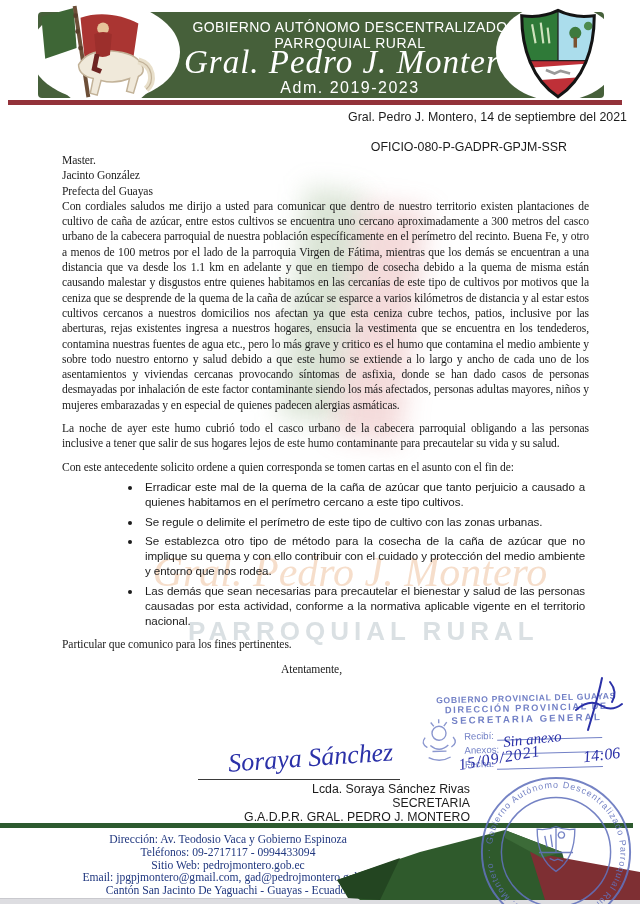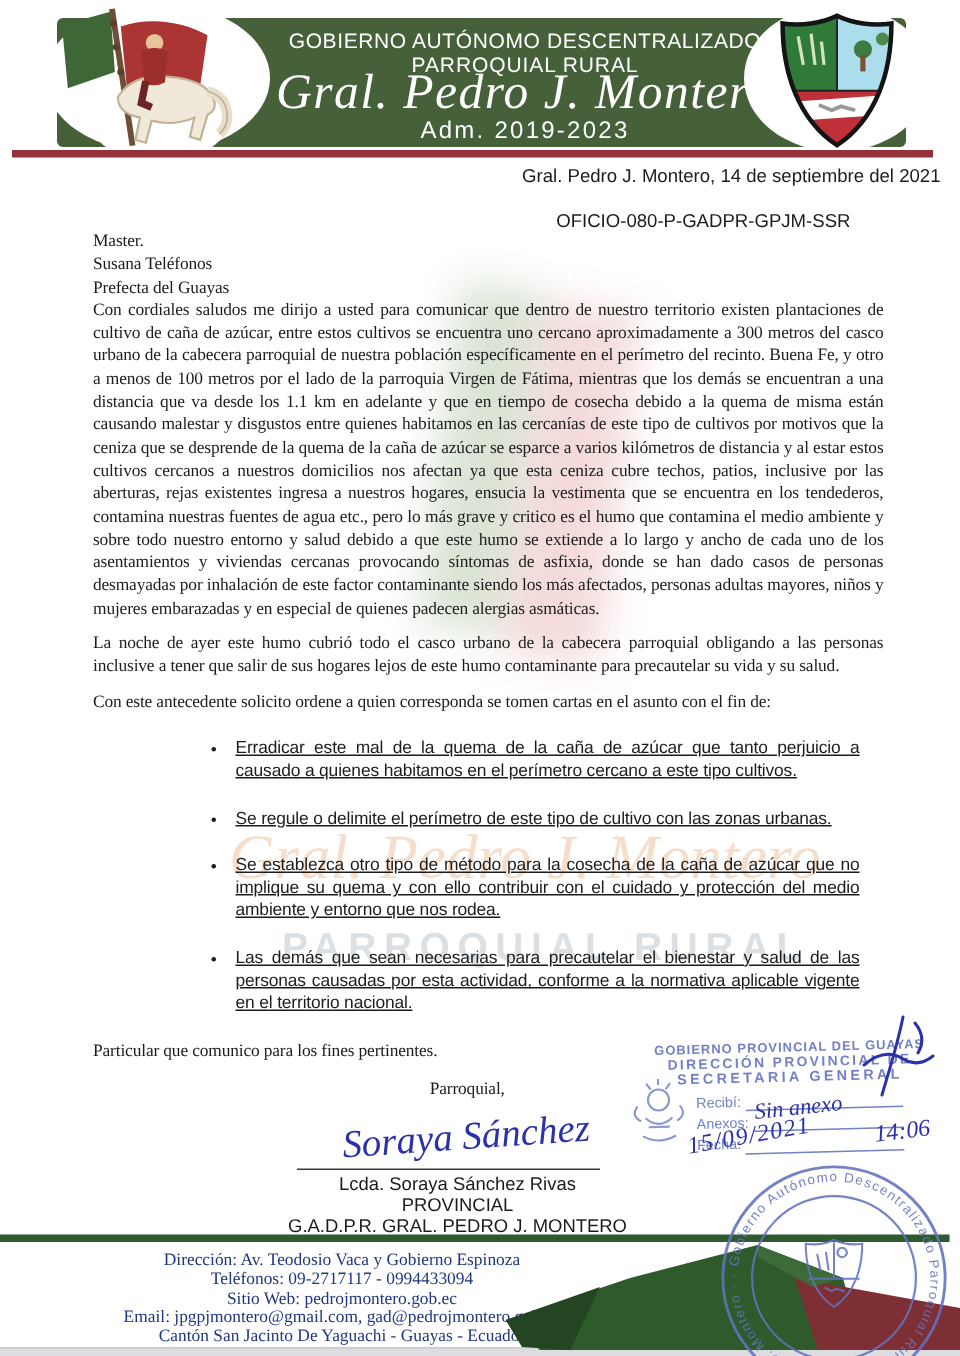--- a/index.html
+++ b/index.html
@@ -31,32 +31,32 @@
   .date2 { position:absolute; top:140px; right:73px; font-size:12.4px; }
 
   
   .letter { position:absolute; left:62px; top:153px; width:527px;
             font-size:11.6px; line-height:15.3px; letter-spacing:-0.1px; z-index:2; }
   .letter p { margin:0;font-family:Liberation Serif, serif; }
   .recipient p { margin:0; }
   .salutation { margin:9px 0 14px 0 !important; }
   .para { text-align:justify; margin:0 0 8px 0 !important; }
   .reqs { margin:0 0 8px 0; padding-left:76px; }
-  .reqs li { text-align:justify; padding-left:3px; margin:16px;text-decoration:underline; }
+  .reqs li { text-align:justify; padding-left:3px; margin:4px; }
   .closing { margin:2px 0 10px 0 !important; }
   .signoff { text-align:center; padding-right:28px; }
 
   
   .sig-script { position:absolute; left:228px; top:743px; z-index:3;
                 font-family:"Liberation Serif", serif; font-style:italic;
                 font-size:26px; color:#2b31a8; transform:rotate(-4deg); }
   .sig-line { position:absolute; left:198px; top:779px; width:202px;
               border-top:1.5px solid #3a3a3a; }
   .sig-block { position:absolute; left:140px; top:783px; width:330px;
-               text-align:center; font-size:12.3px; line-height:13.8px; }
+               text-align:right; font-size:12.3px; line-height:13.8px; }
 
   
   .stamp { position:absolute; left:420px; top:693px; width:214px; z-index:3;
            color:#7280c6; transform:rotate(-1.5deg); }
   .stamp-l1 { font-size:8.6px; font-weight:bold; letter-spacing:.7px; text-align:center; }
   .stamp-l2 { font-size:9.2px; font-weight:bold; letter-spacing:1.6px; text-align:center; }
   .stamp-l3 { font-size:9.6px; font-weight:bold; letter-spacing:2.2px; text-align:center; }
   .stamp-fields { margin:4px 0 0 44px; width:138px; font-size:9.6px; line-height:14.2px; }
   .fld { display:flex; }
   .fld-line { flex:1; border-bottom:1px solid #7280c6; margin-left:3px; transform:translateY(-2px); }
@@ -152,41 +152,41 @@
     </svg>
   </div>
   <div class="maroon-line"></div>
 
   <div class="date1">Gral. Pedro J. Montero, 14 de septiembre del 2021</div>
   <div class="date2">OFICIO-080-P-GADPR-GPJM-SSR</div>
 
   <div class="letter">
     <div class="recipient">
       <p>Master.</p>
-      <p>Susana Teléfonos</p>
+      <p>Jacinto González</p>
       <p>Prefecta del Guayas</p>
     </div>
     <p class="para">Con cordiales saludos me dirijo a usted para comunicar que dentro de nuestro territorio existen plantaciones de cultivo de caña de azúcar, entre estos cultivos se encuentra uno cercano aproximadamente a 300 metros del casco urbano de la cabecera parroquial de nuestra población específicamente en el perímetro del recinto. Buena Fe, y otro a menos de 100 metros por el lado de la parroquia Virgen de Fátima, mientras que los demás se encuentran a una distancia que va desde los 1.1 km en adelante y que en tiempo de cosecha debido a la quema de misma están causando malestar y disgustos entre quienes habitamos en las cercanías de este tipo de cultivos por motivos que la ceniza que se desprende de la quema de la caña de azúcar se esparce a varios kilómetros de distancia y al estar estos cultivos cercanos a nuestros domicilios nos afectan ya que esta ceniza cubre techos, patios, inclusive por las aberturas, rejas existentes ingresa a nuestros hogares, ensucia la vestimenta que se encuentra en los tendederos, contamina nuestras fuentes de agua etc., pero lo más grave y critico es el humo que contamina el medio ambiente y sobre todo nuestro entorno y salud debido a que este humo se extiende a lo largo y ancho de cada uno de los asentamientos y viviendas cercanas provocando síntomas de asfixia, donde se han dado casos de personas desmayadas por inhalación de este factor contaminante siendo los más afectados, personas adultas mayores, niños y mujeres embarazadas y en especial de quienes padecen alergias asmáticas.</p>
     <p class="para">La noche de ayer este humo cubrió todo el casco urbano de la cabecera parroquial obligando a las personas inclusive a tener que salir de sus hogares lejos de este humo contaminante para precautelar su vida y su salud.</p>
     <p class="para" style="margin-bottom:3px !important">Con este antecedente solicito ordene a quien corresponda se tomen cartas en el asunto con el fin de:</p>
     <ul class="reqs">
       <li>Erradicar este mal de la quema de la caña de azúcar que tanto perjuicio a causado a quienes habitamos en el perímetro cercano a este tipo cultivos.</li>
       <li>Se regule o delimite el perímetro de este tipo de cultivo con las zonas urbanas.</li>
       <li>Se establezca otro tipo de método para la cosecha de la caña de azúcar que no implique su quema y con ello contribuir con el cuidado y protección del medio ambiente y entorno que nos rodea.</li>
       <li>Las demás que sean necesarias para precautelar el bienestar y salud de las personas causadas por esta actividad, conforme a la normativa aplicable vigente en el territorio nacional.</li>
     </ul>
     <p class="closing">Particular que comunico para los fines pertinentes.</p>
-    <p class="signoff">Parroquial,</p>
+    <p class="signoff">Atentamente,</p>
   </div>
 
   <div class="sig-script">Soraya Sánchez</div>
   <div class="sig-line"></div>
   <div class="sig-block">
     <div>Lcda. Soraya Sánchez Rivas</div>
-    <div>PROVINCIAL</div>
+    <div>SECRETARIA</div>
     <div>G.A.D.P.R. GRAL. PEDRO J. MONTERO</div>
   </div>
 
   <div class="stamp">
     <div class="stamp-l1">GOBIERNO PROVINCIAL DEL GUAYAS</div>
     <div class="stamp-l2">DIRECCIÓN PROVINCIAL DE</div>
     <div class="stamp-l3">SECRETARIA GENERAL</div>
     <svg class="coa-svg" viewBox="0 0 42 48">
       <g fill="none" stroke="#8b97cf" stroke-width="1.4">
         <circle cx="21" cy="16" r="7"></circle>

